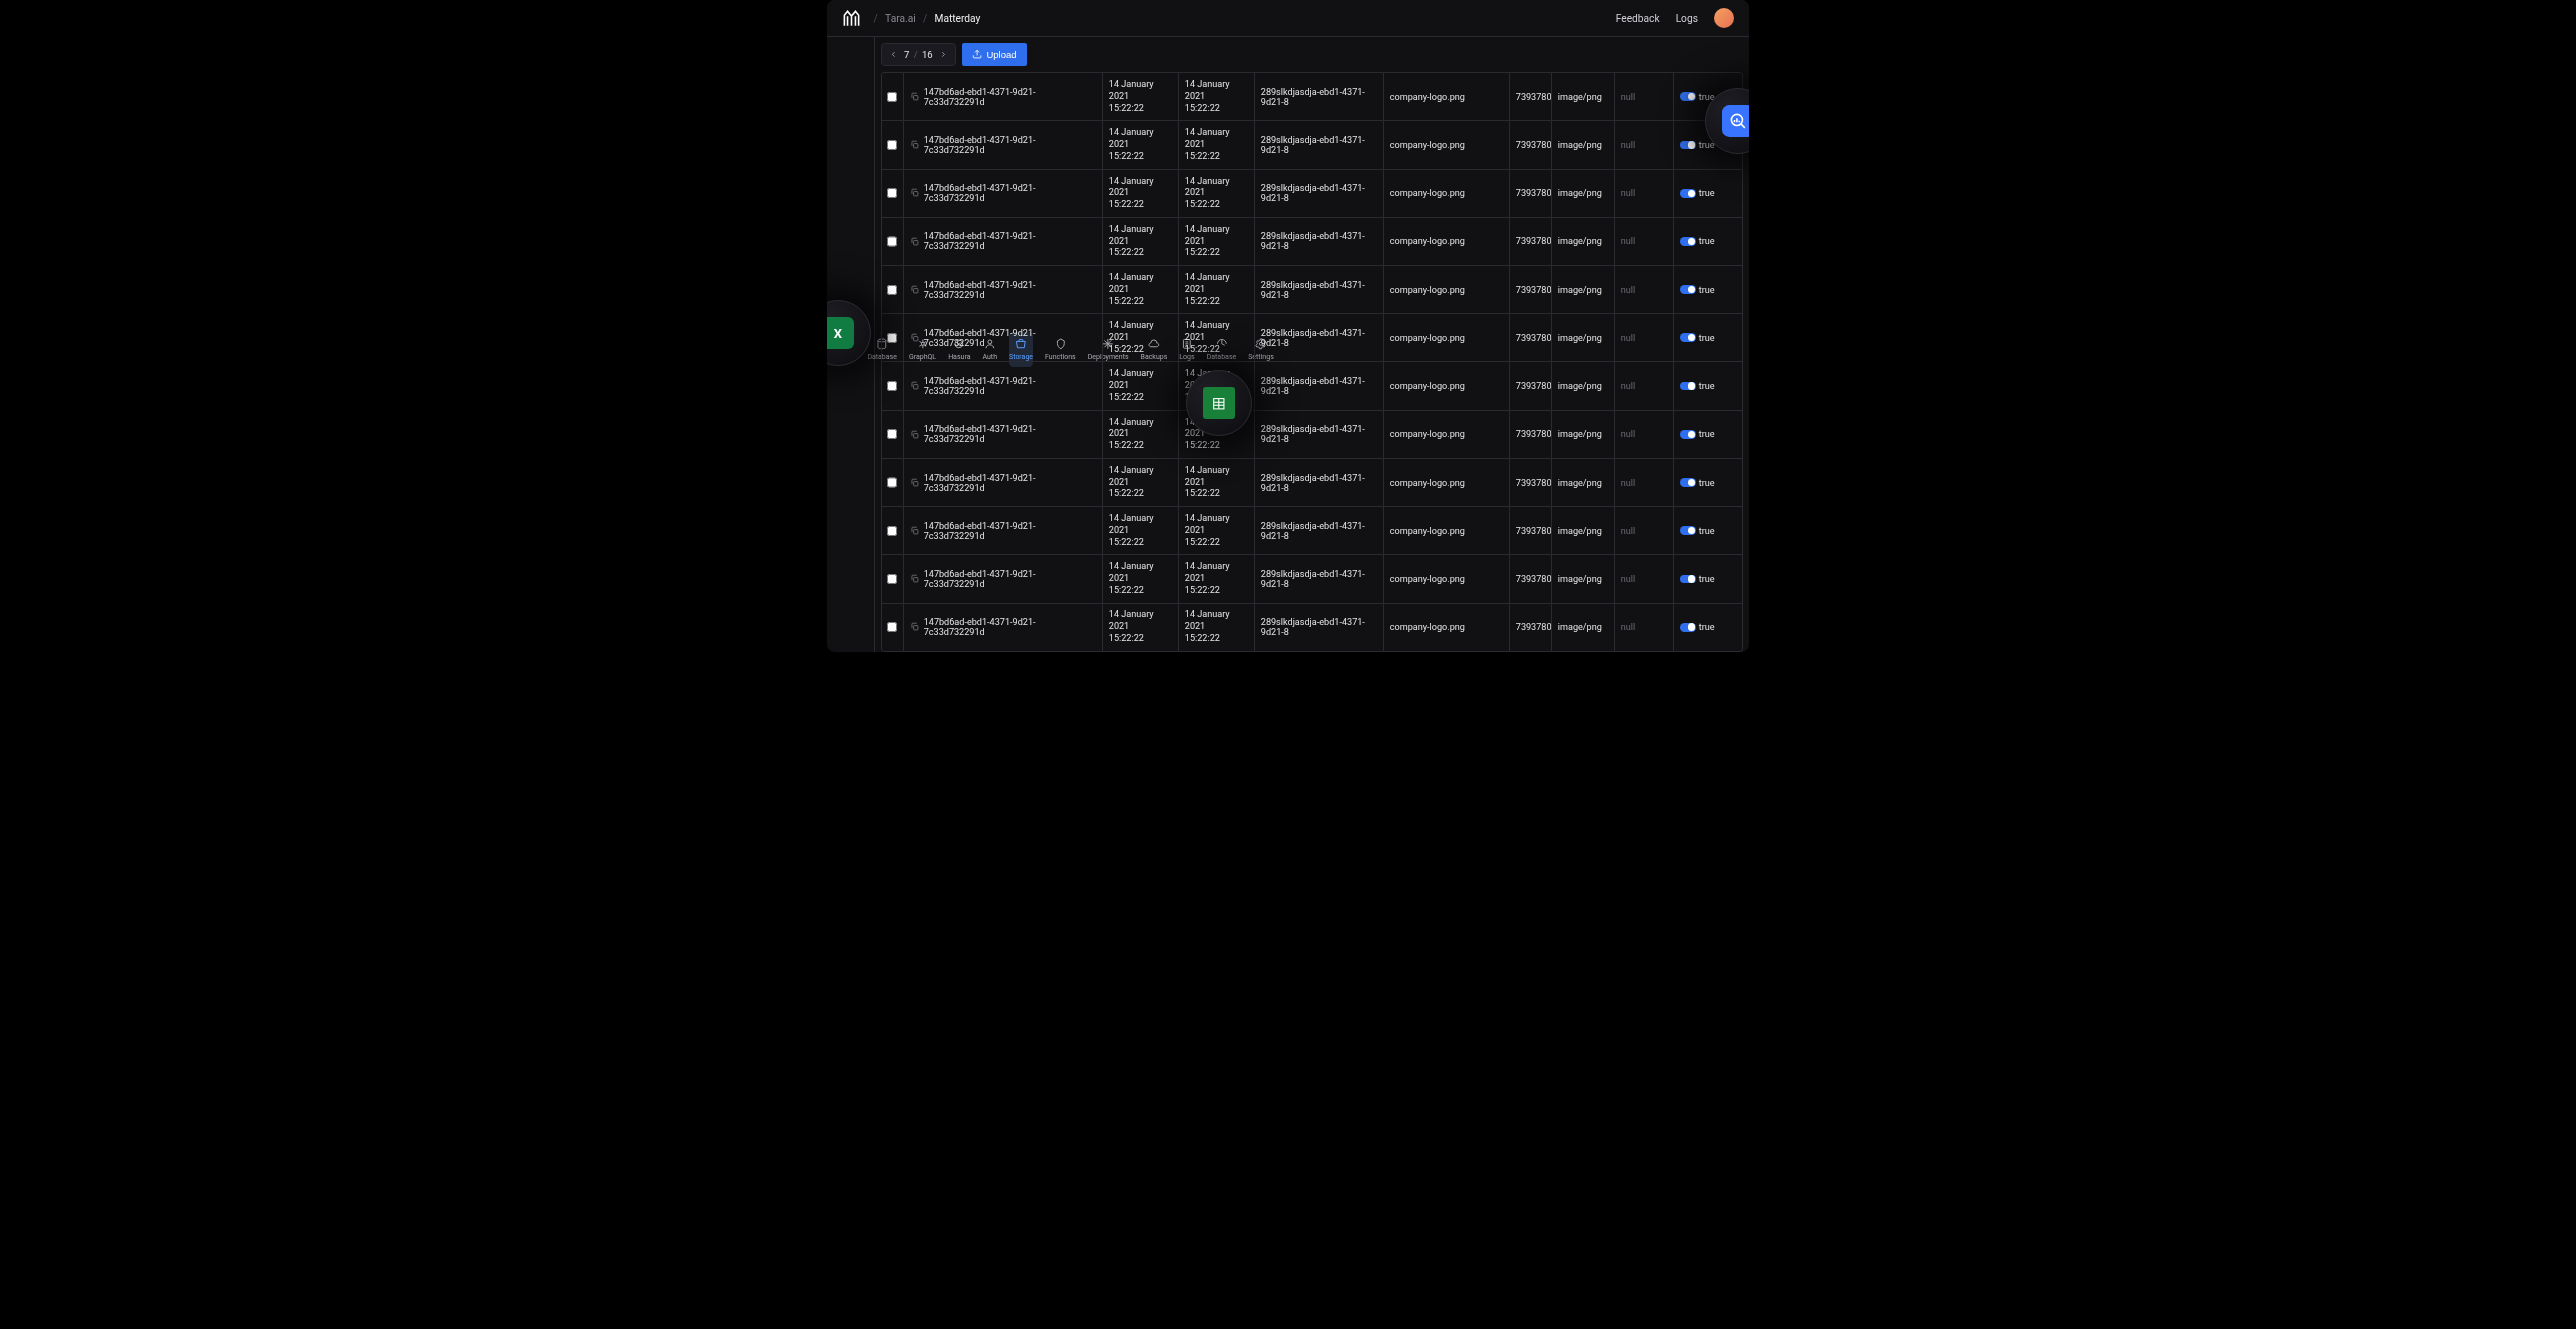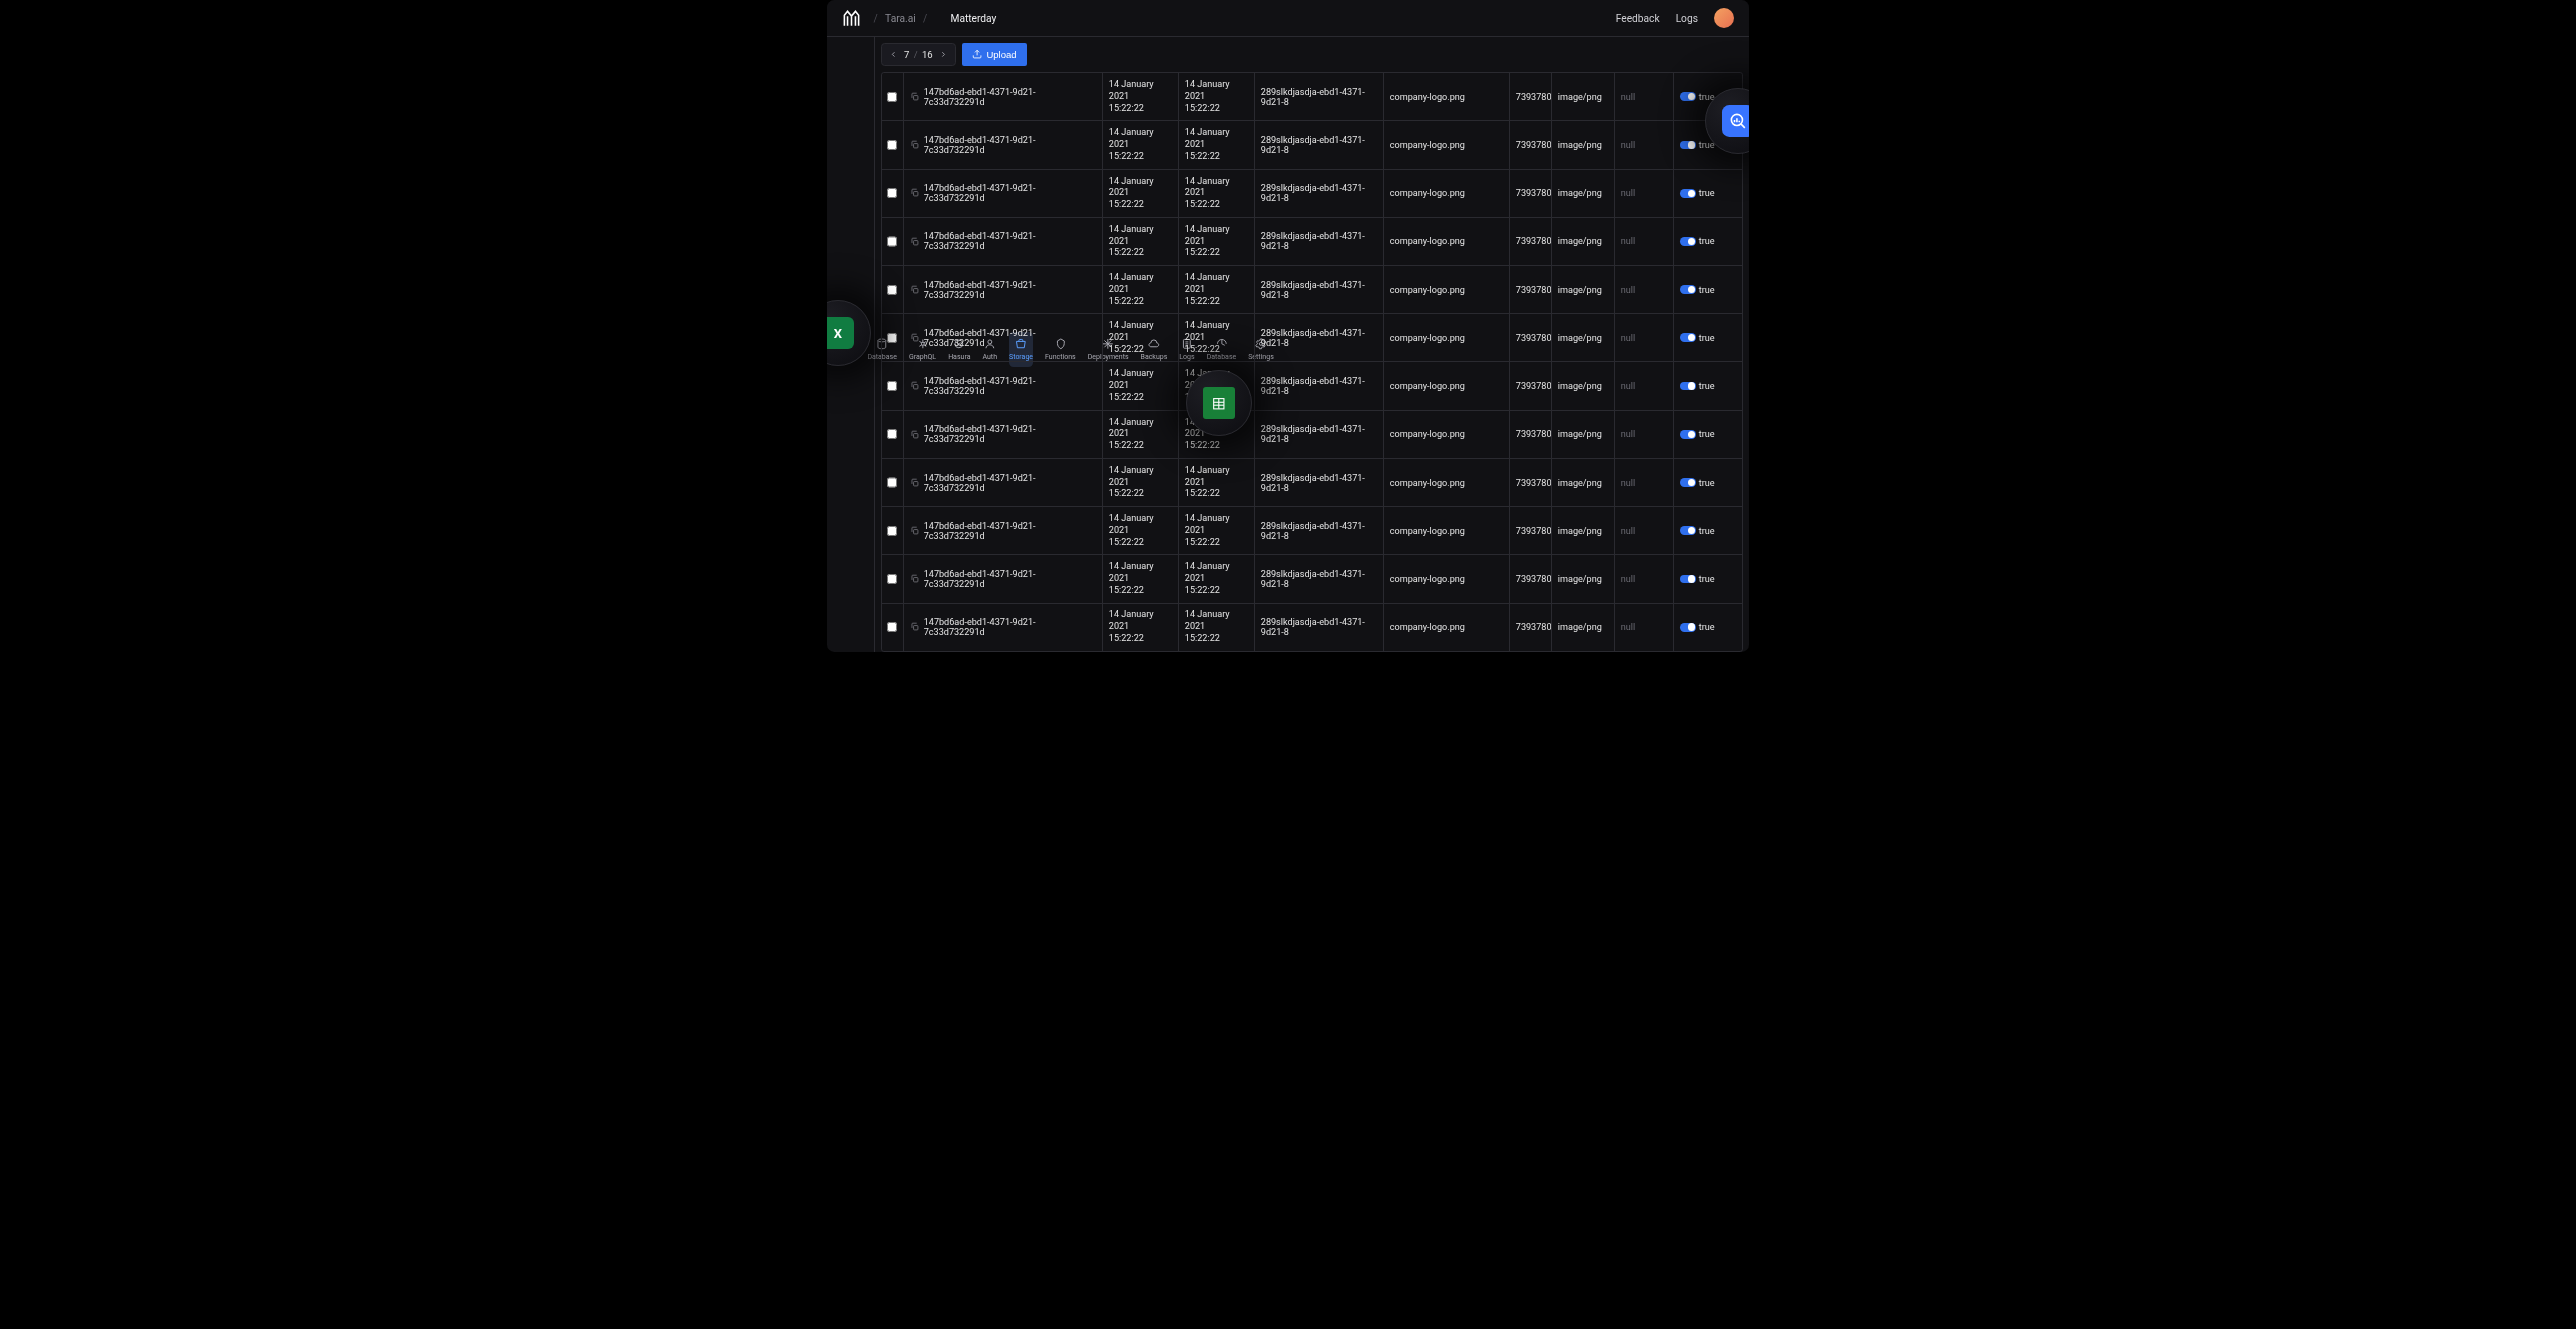--- a/index.html
+++ b/index.html
@@ -35,21 +35,21 @@
   margin-right: 13px;
 }
 .breadcrumb {
   display: flex;
   align-items: center;
   gap: 7.3px;
   color: #8a8a92;
   font-size: 10.2px;
 }
 .breadcrumb .sep { color: #4a4a52; }
-.breadcrumb .current { color: #f0f0f2; margin-left: 16px; }
+.breadcrumb .current { color: #f0f0f2; }
 .header-right {
   margin-left: auto;
   display: flex;
   align-items: center;
   gap: 16px;
   font-size: 10.2px;
   padding-left: 19px;
 }
 .header-right a { color: #d0d0d5; cursor: pointer; }
 .avatar {

